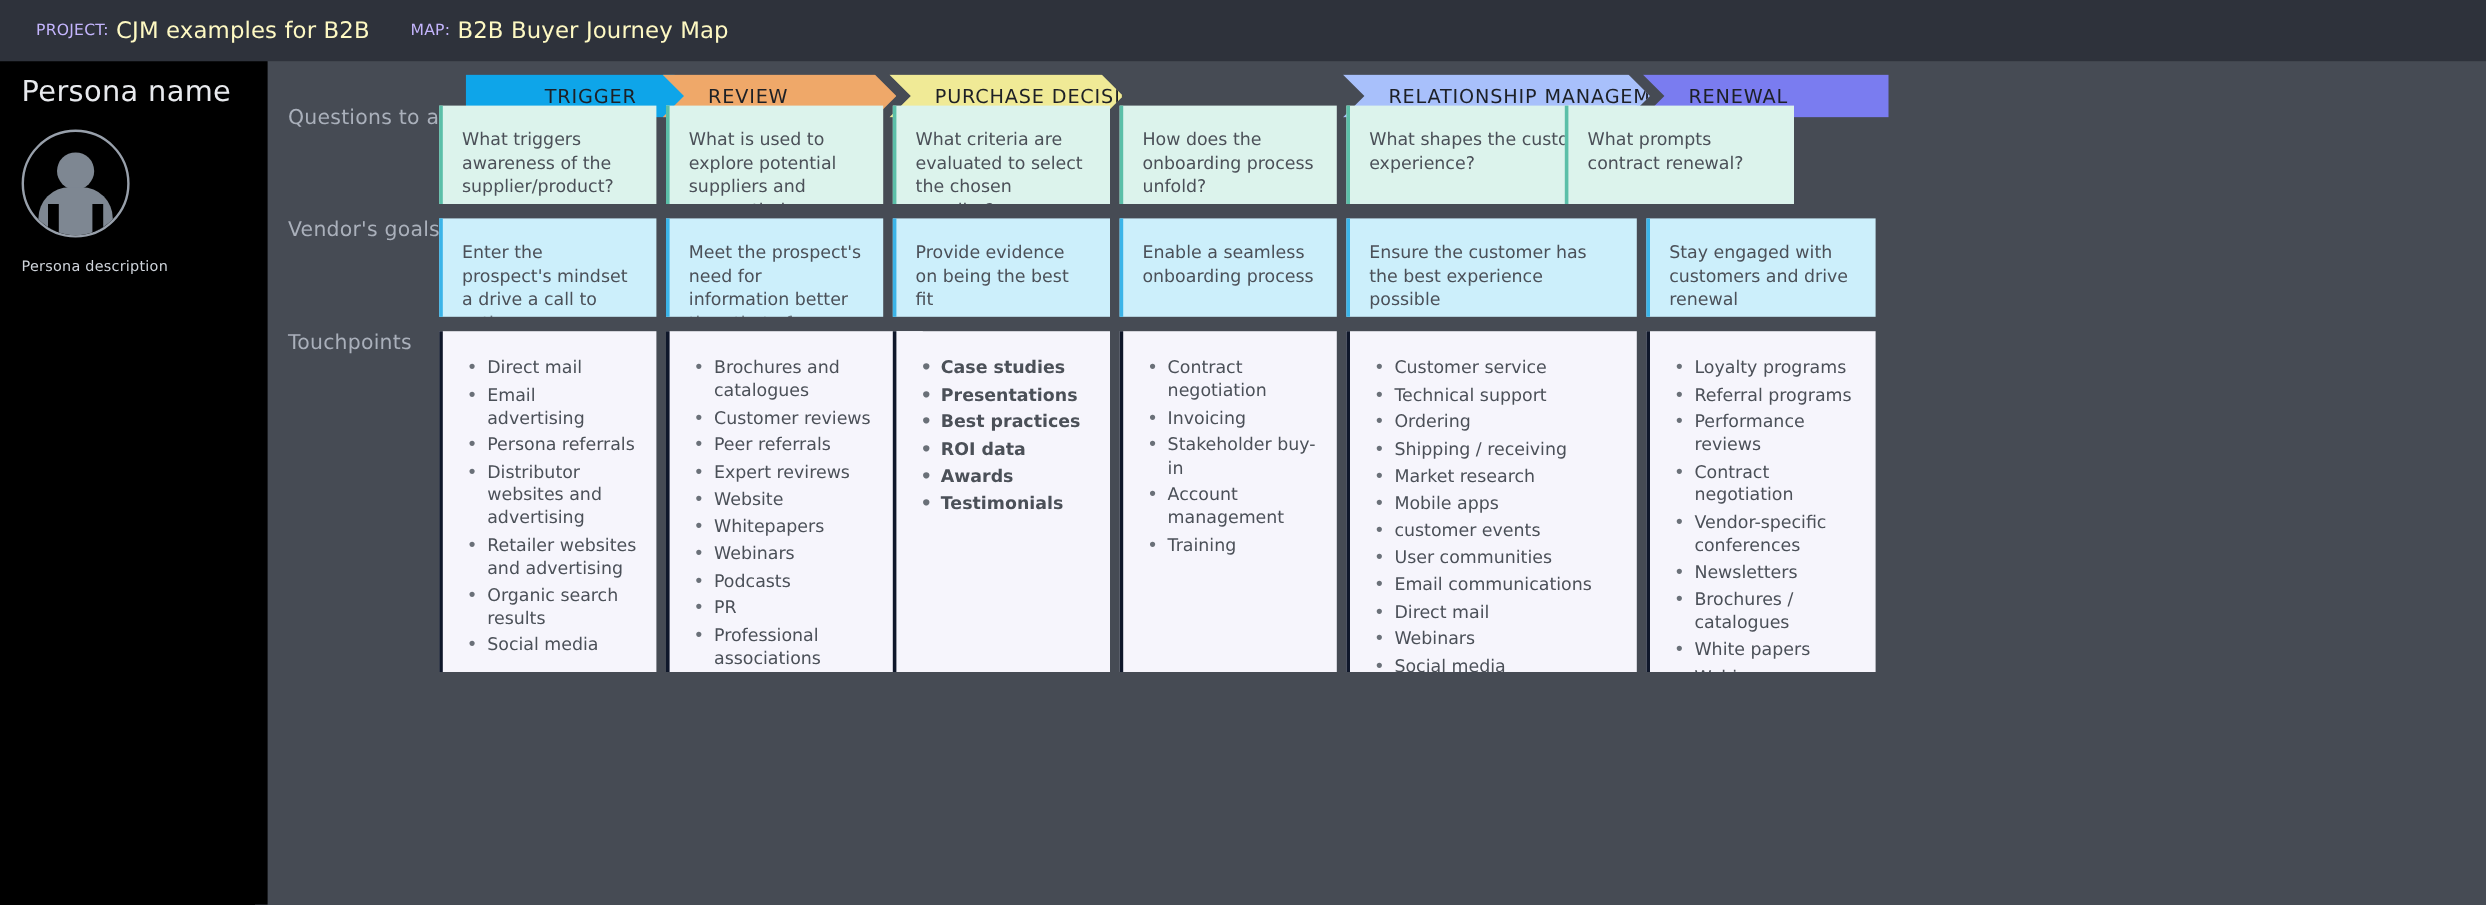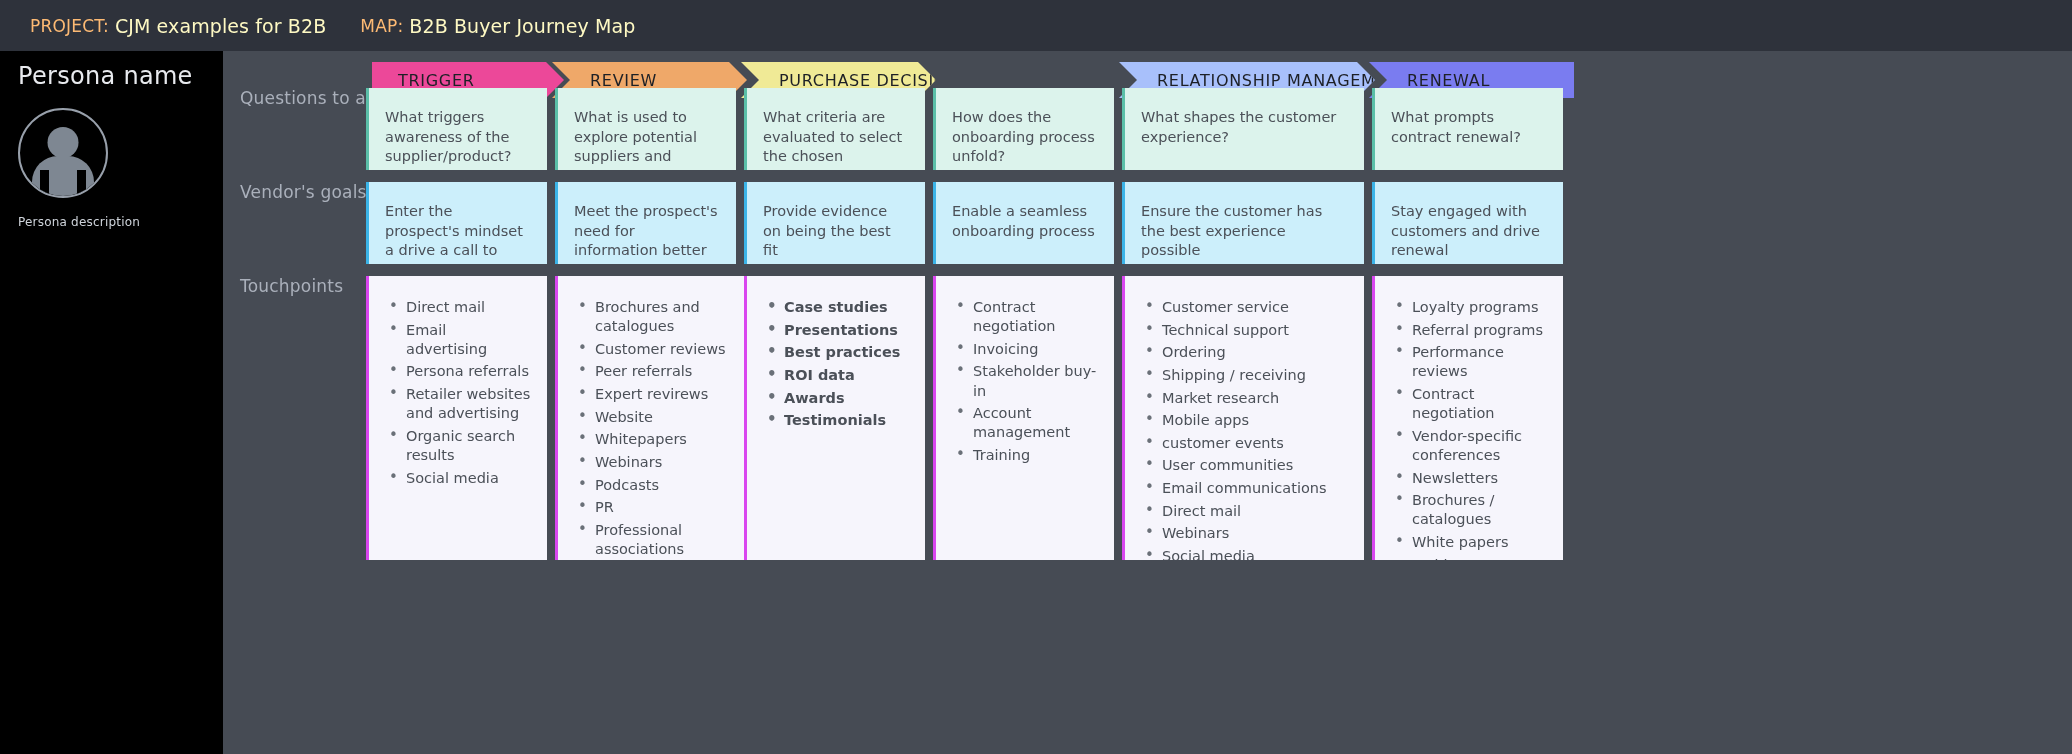--- a/index.html
+++ b/index.html
@@ -10,21 +10,21 @@
     overflow:hidden;
   }
   .app { position:relative; width:2072px; height:754px; background:#464b54; }
 
   
   .topbar {
     position:absolute; left:0; top:0; width:2072px; height:51px;
     background:#2e323b; display:flex; align-items:center; padding-left:30px;
     gap:6px;
   }
-  .tb-label { color:#fdba74; font-size:17px; letter-spacing:.2px; }
+  .tb-label { color:#c4b5fd; font-size:13px; letter-spacing:.2px; }
   .tb-value { color:#fef9c3; font-size:19px; letter-spacing:.1px; }
   .tb-gap { width:22px; }
 
   
   .persona {
     position:absolute; left:0; top:51px; width:223px; height:703px;
     background:#000000; padding:11px 0 0 18px;
   }
   .persona-name { color:#e8eaee; font-size:24px; font-weight:400; letter-spacing:.3px; }
   .avatar {
@@ -70,21 +70,21 @@
 
   
   .cell {
     position:absolute;
     padding:20px 16px 14px 16px;
     font-size:14.5px; line-height:1.35; color:#4b5058;
     overflow:hidden;
   }
   .cell.q  { background:#dcf3ec; border-left:3px solid #5bbfa8; }
   .cell.g  { background:#cceffb; border-left:3px solid #3bb4e8; }
-  .cell.t  { background:#f6f5fc; border-left:3px solid #d946ef; padding-top:22px; }
+  .cell.t  { background:#f6f5fc; border-left:3px solid #0f172a; padding-top:22px; }
 
   .cell.t ul { list-style:none; }
   .cell.t li {
     position:relative; padding-left:21px; margin-bottom:3.5px;
     font-size:14.5px; line-height:1.32; color:#4b5058;
   }
   .cell.t li::before {
     content:"•"; position:absolute; left:4px; top:-1px; font-size:15px; color:#6a7078;
   }
 </style>
@@ -110,21 +110,21 @@
       <div class="notch-r"></div>
     </div>
     <div class="persona-desc">Persona description</div>
   </div>
 
   <div class="rowlabel" style="top:88px">Questions to ask</div>
   <div class="rowlabel" style="top:182px">Vendor's goals</div>
   <div class="rowlabel" style="top:276px">Touchpoints</div>
 
   <div class="stages" id="stages">
-      <div class="chev first" style="left: 372px; width: 192px; background: #ec4899;">
+      <div class="chev first" style="left: 388px; width: 192px; background: #0ea5e9; padding-left: 40px;">
         <span>TRIGGER</span>
       </div>
       <div class="chev mid" style="left: 552px; width: 195px; background: rgb(239, 168, 105);">
         <span>REVIEW</span>
       </div>
       <div class="chev mid" style="left: 741px; width: 195px; background: rgb(240, 234, 150);">
         <span>PURCHASE DECISION</span>
       </div>
       <div class="chev mid" style="left: 1119px; width: 256px; background: rgb(168, 192, 251);">
         <span>RELATIONSHIP MANAGEMENT</span>
@@ -138,20 +138,21 @@
         <div>What triggers awareness of the supplier/product?</div>
       </div>
       <div class="cell g" style="left: 366px; width: 181px; top: 182px; height: 82px;">
         <div>Enter the prospect's mindset a drive a call to action</div>
       </div>
       <div class="cell t" style="left: 366px; width: 181px; top: 276px; height: 284px;">
         <ul>
           <li>Direct mail</li>
           <li>Email advertising</li>
           <li>Persona referrals</li>
+          <li>Distributor websites and advertising</li>
           <li>Retailer websites and advertising</li>
           <li>Organic search results</li>
           <li>Social media</li>
         </ul>
       </div>
       <div class="cell q" style="left: 555px; width: 181px; top: 88px; height: 82px;">
         <div>What is used to explore potential suppliers and assess their proposals?</div>
       </div>
       <div class="cell g" style="left: 555px; width: 181px; top: 182px; height: 82px;">
         <div>Meet the prospect's need for information better than that of competitors</div>
@@ -216,21 +217,21 @@
           <li>Market research</li>
           <li>Mobile apps</li>
           <li>customer events</li>
           <li>User communities</li>
           <li>Email communications</li>
           <li>Direct mail</li>
           <li>Webinars</li>
           <li>Social media</li>
         </ul>
       </div>
-      <div class="cell q" style="left: 1372px; width: 191px; top: 88px; height: 82px;">
+      <div class="cell q" style="left: 1304px; width: 191px; top: 88px; height: 82px;">
         <div>What prompts contract renewal?</div>
       </div>
       <div class="cell g" style="left: 1372px; width: 191px; top: 182px; height: 82px;">
         <div>Stay engaged with customers and drive renewal</div>
       </div>
       <div class="cell t" style="left: 1372px; width: 191px; top: 276px; height: 284px;">
         <ul>
           <li>Loyalty programs</li>
           <li>Referral programs</li>
           <li>Performance reviews</li>

